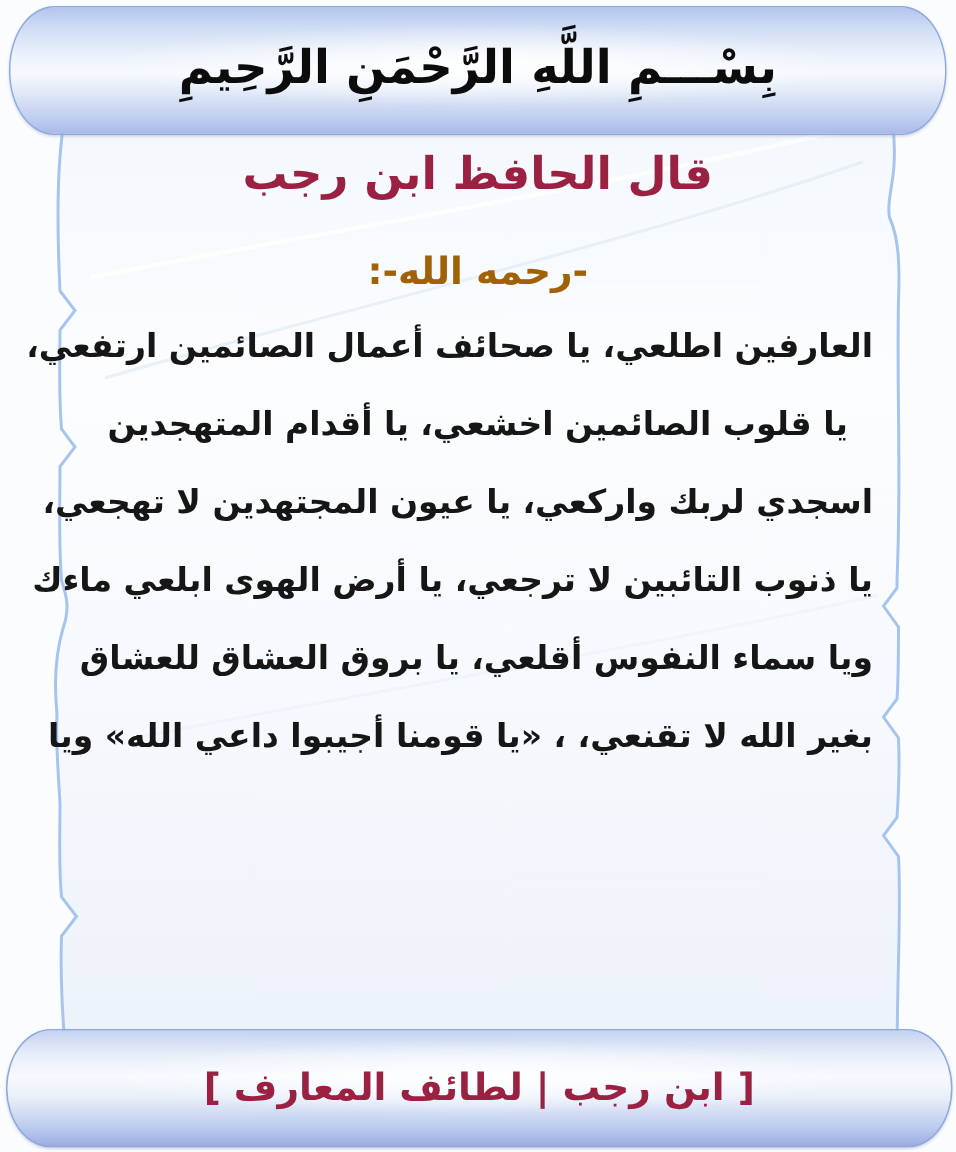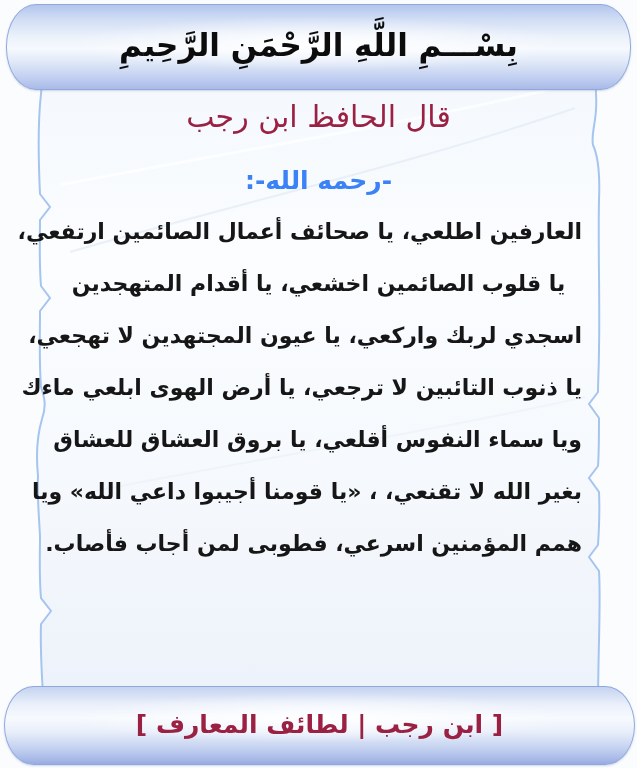--- a/index.html
+++ b/index.html
@@ -37,25 +37,25 @@
 
   .bismillah{
     font-weight:700;font-size:31px;color:#0c0c0c;
     letter-spacing:0;white-space:nowrap;transform:translateY(-2px);
   }
 
   
   .content{position:absolute;z-index:3;left:55px;width:527px;text-align:center;direction:rtl;}
   #quote-title{
     top:92px;height:50px;line-height:50px;
-    font-size:30px;font-weight:400;color:#9b2143;white-space:nowrap;
+    font-size:30px;font-weight:700;color:#9b2143;white-space:nowrap;
   }
   #quote-subtitle{
     top:158px;height:46px;line-height:46px;
-    font-size:25px;font-weight:700;color:#3b82f6;
+    font-size:25px;font-weight:700;color:#a16207;
   }
   #quote-body{top:206px;}
   .quote-line{
     height:52px;line-height:52px;
     font-size:22px;font-weight:700;color:#161616;white-space:nowrap;
   }
   #source-attribution{
     font-size:25px;font-weight:700;color:#9b2143;white-space:nowrap;
     transform:translateY(-1px);
     text-align:center;
@@ -114,20 +114,19 @@
 
   <div id="quote-subtitle" class="content">-رحمه الله-:</div>
 
   <div id="quote-body" class="content">
     <div class="quote-line">العارفين اطلعي، يا صحائف أعمال الصائمين ارتفعي،</div>
     <div class="quote-line">يا قلوب الصائمين اخشعي، يا أقدام المتهجدين</div>
     <div class="quote-line">اسجدي لربك واركعي، يا عيون المجتهدين لا تهجعي،</div>
     <div class="quote-line">يا ذنوب التائبين لا ترجعي، يا أرض الهوى ابلعي ماءك</div>
     <div class="quote-line">ويا سماء النفوس أقلعي، يا بروق العشاق للعشاق</div>
     <div class="quote-line">بغير الله لا تقنعي، ، «يا قومنا أجيبوا داعي الله» ويا</div>
-    <div class="quote-line">همم المؤمنين اسرعي، فطوبى لمن أجاب فأصاب.</div>
   </div>
 
   <div id="bottom-roller" class="roller">
     <div id="source-attribution">[ ابن رجب | لطائف المعارف ]</div>
   </div>
 
 </div>
 
 </body></html>

